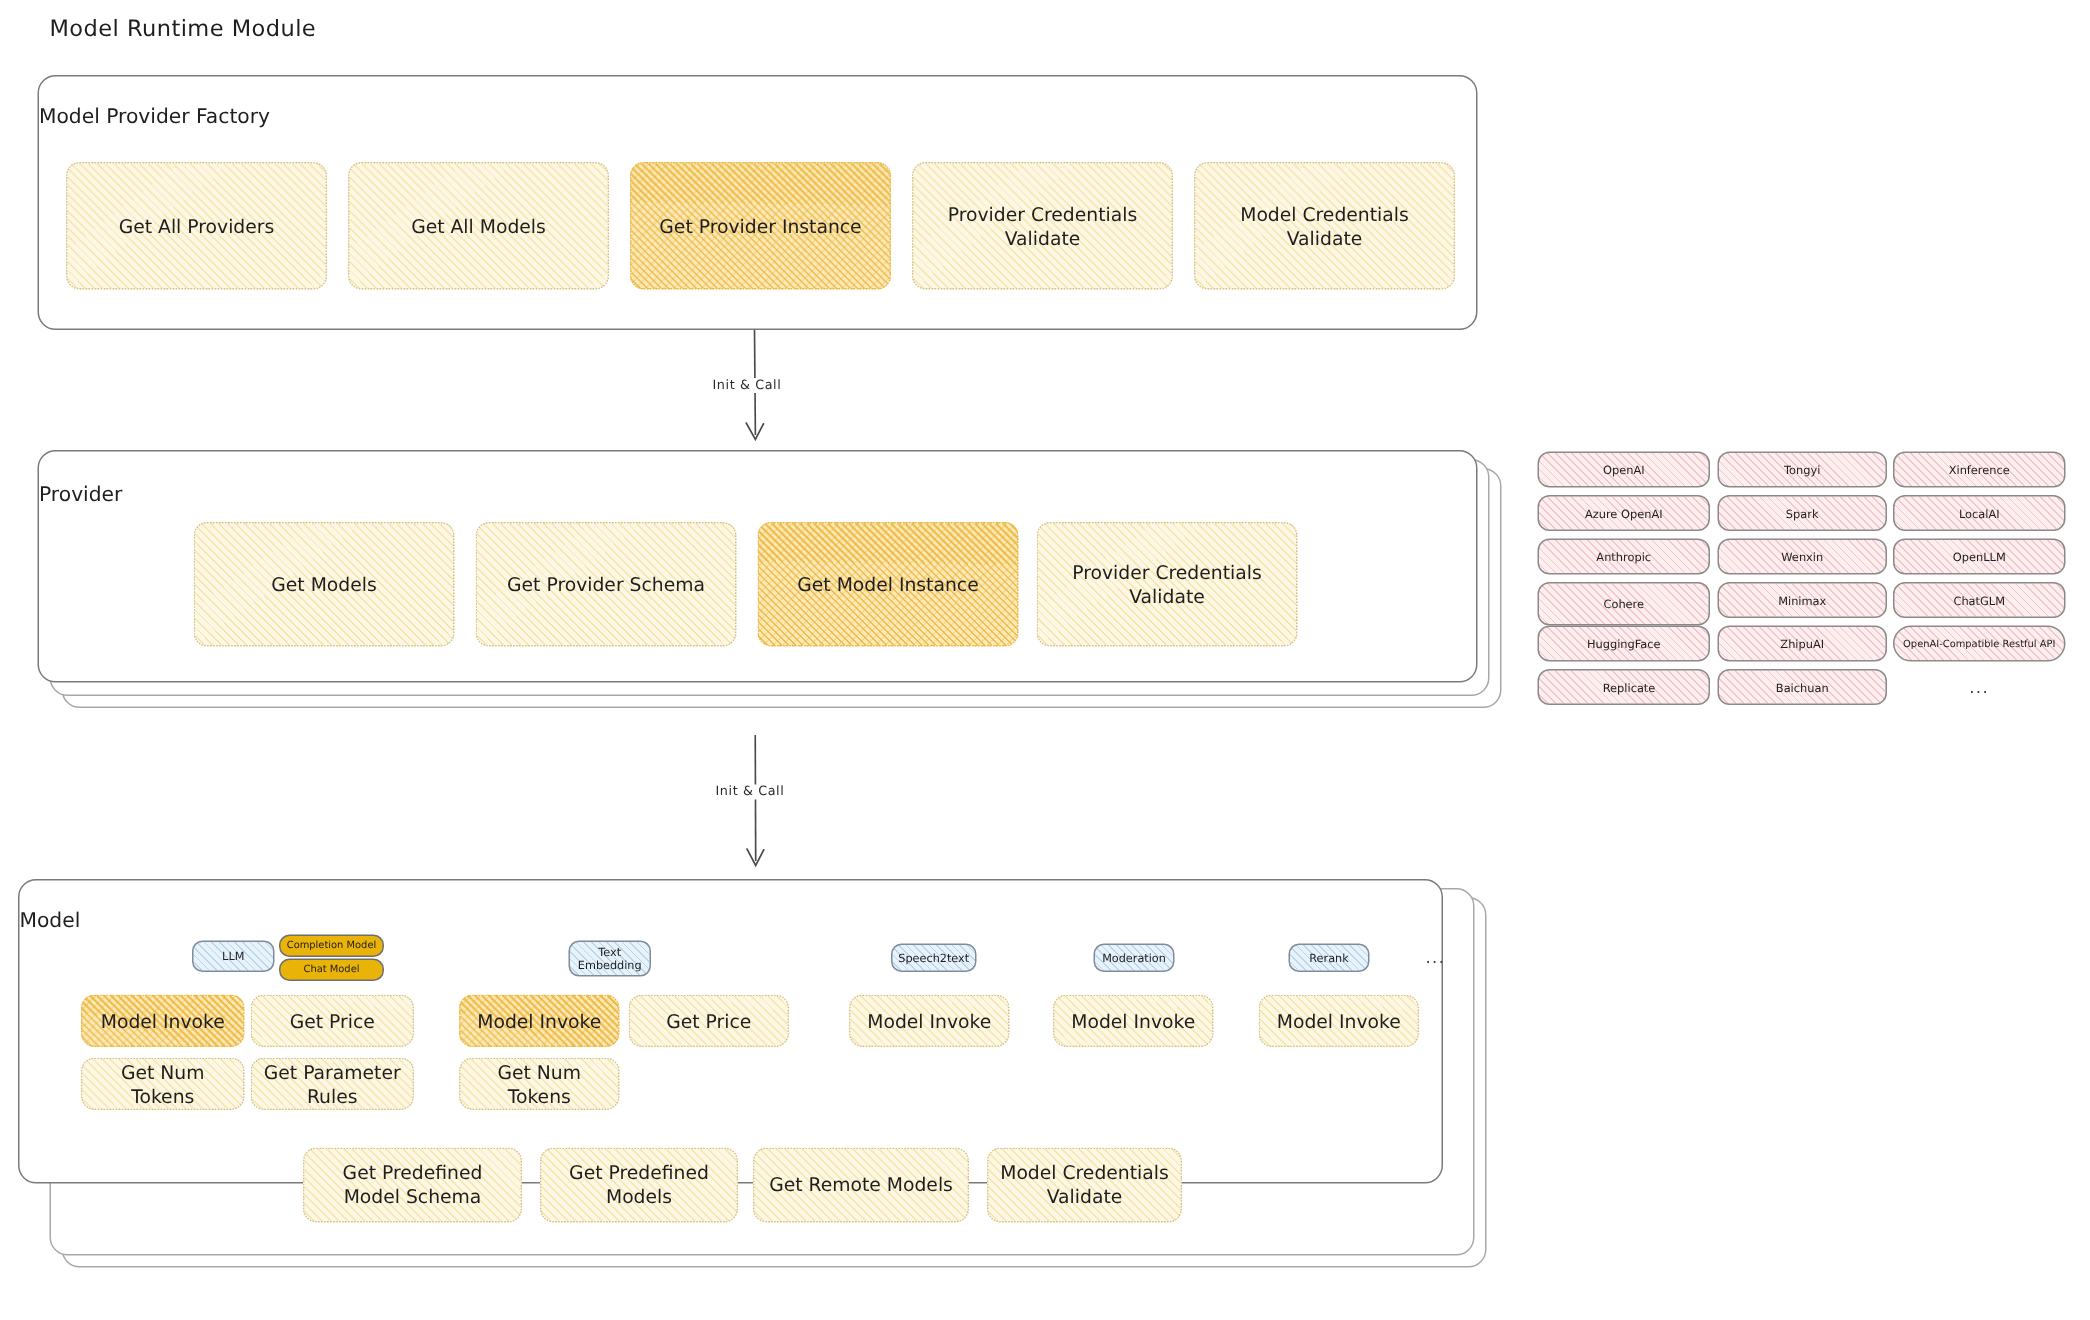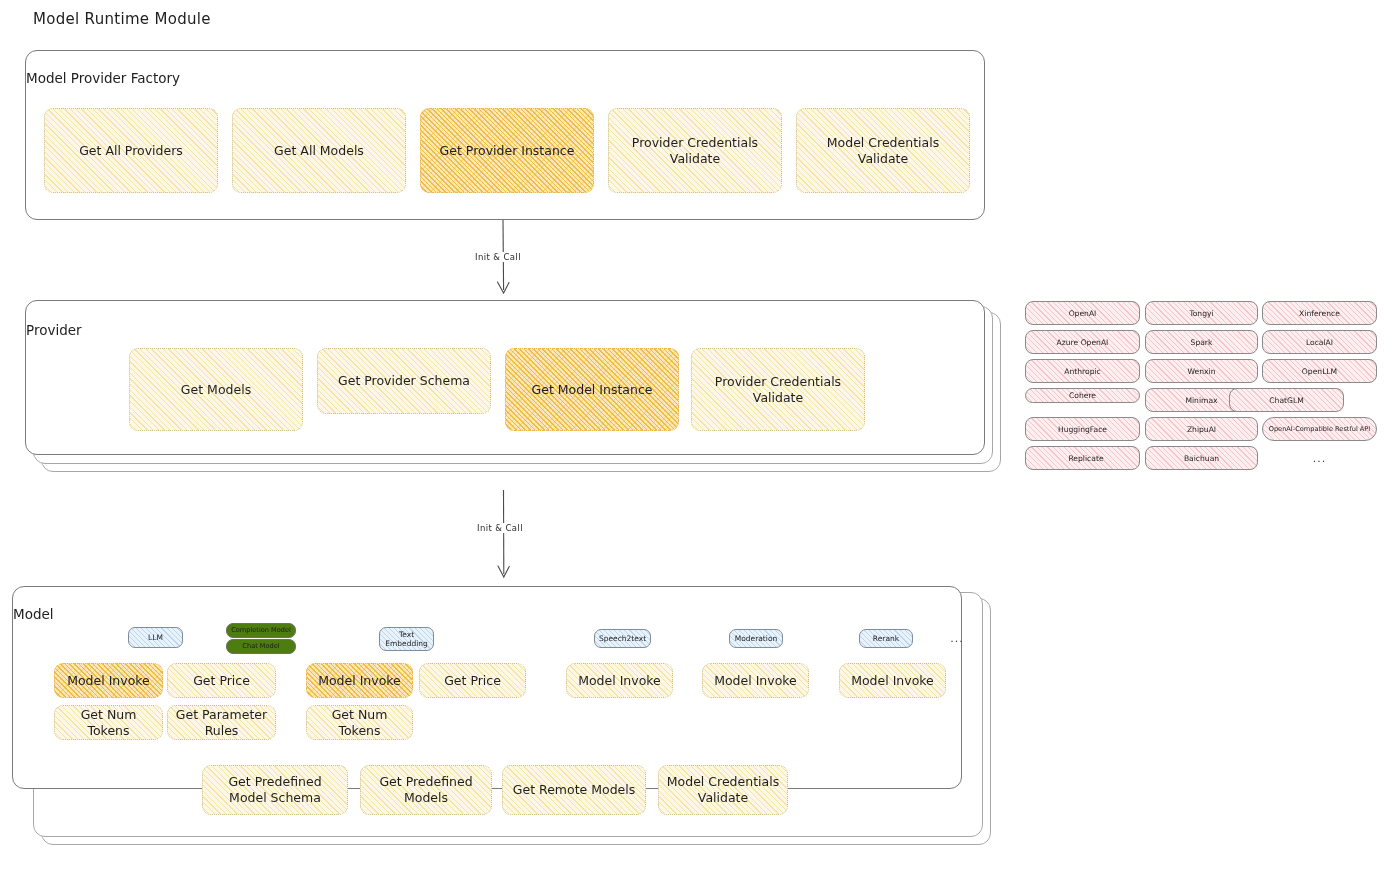--- a/index.html
+++ b/index.html
@@ -92,24 +92,23 @@
     background-color:#e8f2fb;
     background-image:
       repeating-linear-gradient(45deg,
         rgba(120,170,215,.40) 0px,
         rgba(120,170,215,.40) 0.8px,
         rgba(255,255,255,0) 0.8px,
         rgba(255,255,255,0) 3.6px);
     padding:1px 3px;
   }
   .badge.plain{
-    background-color:#4d7c0f;
+    background-color:#eab308;
     background-image:none;
     border-color:#6f6f6f;
-    margin-left:40px;
   }
 
   
   .pill{
     position:absolute;
     box-sizing:border-box;
     border:1.1px solid #8a8a8a;
     border-radius:8px;
     display:flex;align-items:center;justify-content:center;
     text-align:center;
@@ -170,42 +169,42 @@
   </div>
   <div class="arrow-label" style="left:472px;top:252px;">Init &amp; Call</div>
 
   <div class="hd-box stack-l2" style="left:41px;top:312px;width:960px;height:160px;"></div>
   <div class="hd-box stack-l1" style="left:33px;top:306px;width:960px;height:158px;"></div>
   <div class="hd-box" style="left:25px;top:300px;width:960px;height:155px;">
     <div class="container-title" style="top:21px;">Provider</div>
   </div>
 
   <div class="node" style="left:129px;top:348px;width:174px;height:83px;">Get Models</div>
-  <div class="node" style="left:317px;top:348px;width:174px;height:66px;">Get Provider Schema</div>
+  <div class="node" style="left:317px;top:348px;width:174px;height:83px;">Get Provider Schema</div>
   <div class="node strong" style="left:505px;top:348px;width:174px;height:83px;">Get Model Instance</div>
   <div class="node" style="left:691px;top:348px;width:174px;height:83px;">Provider Credentials Validate</div>
 
   <div class="pill" style="left:1025px;top:301px;width:115px;height:24px;">OpenAI</div>
   <div class="pill" style="left:1025px;top:330px;width:115px;height:24px;">Azure OpenAI</div>
   <div class="pill" style="left:1025px;top:359px;width:115px;height:24px;">Anthropic</div>
-  <div class="pill" style="left:1025px;top:388px;width:115px;height:15px;">Cohere</div>
+  <div class="pill" style="left:1025px;top:388px;width:115px;height:29px;">Cohere</div>
   <div class="pill" style="left:1025px;top:417px;width:115px;height:24px;">HuggingFace</div>
   <div class="pill" style="left:1025px;top:446px;width:115px;height:24px;padding-left:10px;">Replicate</div>
 
   <div class="pill" style="left:1145px;top:301px;width:113px;height:24px;">Tongyi</div>
   <div class="pill" style="left:1145px;top:330px;width:113px;height:24px;">Spark</div>
   <div class="pill" style="left:1145px;top:359px;width:113px;height:24px;text-align:right;">Wenxin</div>
   <div class="pill" style="left:1145px;top:388px;width:113px;height:24px;">Minimax</div>
   <div class="pill" style="left:1145px;top:417px;width:113px;height:24px;">ZhipuAI</div>
   <div class="pill" style="left:1145px;top:446px;width:113px;height:24px;">Baichuan</div>
 
   <div class="pill" style="left:1262px;top:301px;width:115px;height:24px;">Xinference</div>
   <div class="pill" style="left:1262px;top:330px;width:115px;height:24px;">LocalAI</div>
   <div class="pill" style="left:1262px;top:359px;width:115px;height:24px;">OpenLLM</div>
-  <div class="pill" style="left:1229px;top:388px;width:115px;height:24px;">ChatGLM</div>
+  <div class="pill" style="left:1262px;top:388px;width:115px;height:24px;">ChatGLM</div>
   <div class="pill" style="left:1262px;top:417px;width:115px;height:24px;font-size:6.6px;border-radius:12px;">OpenAI-Compatible Restful API</div>
   <div class="ellipsis-mark" style="left:1262px;top:452px;width:115px;">...</div>
 
   <div class="arrow-wrap" style="left:482px;top:490px;width:46px;height:92px;">
     <svg width="46" height="92" viewBox="0 0 46 92">
       <path d="M21.5 0 L21.8 84" stroke="#4a4a4a" stroke-width="1.1" fill="none"></path>
       <path d="M16 76 L21.8 87 L27.2 76.5" stroke="#4a4a4a" stroke-width="1.1" fill="none" stroke-linecap="round"></path>
     </svg>
   </div>
   <div class="arrow-label" style="left:474px;top:523px;">Init &amp; Call</div>

